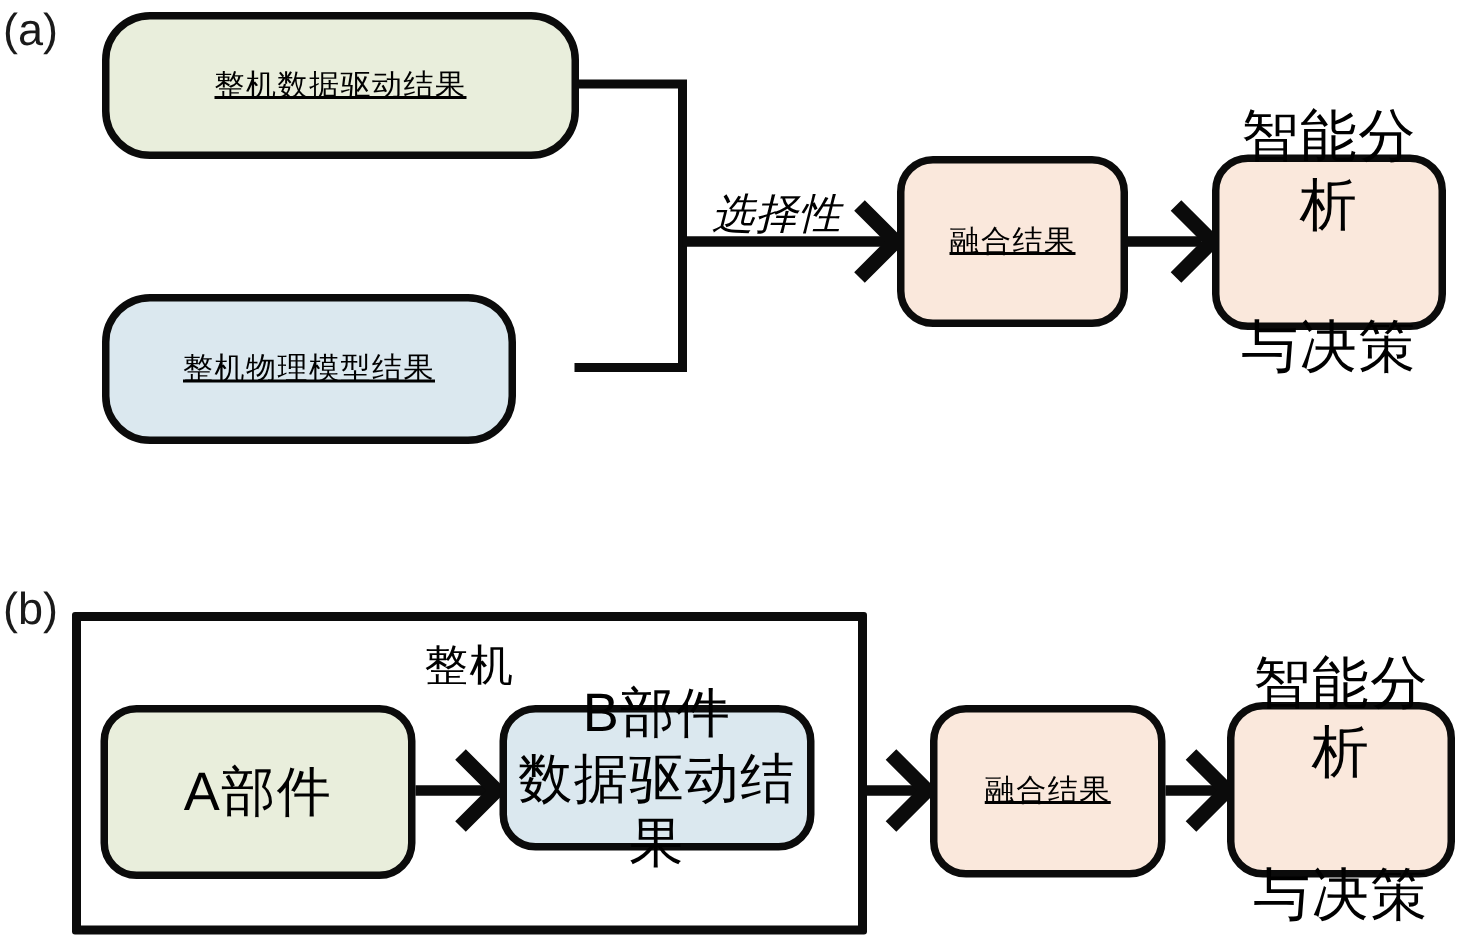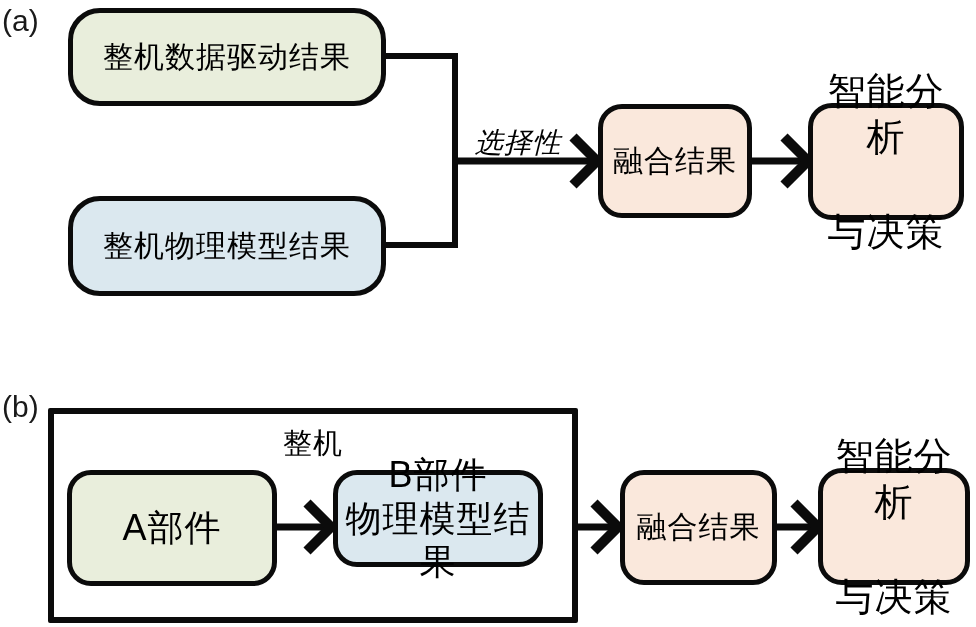--- a/index.html
+++ b/index.html
@@ -53,21 +53,21 @@
   .container-title{
     position:absolute;z-index:2;
     font-size:29px;letter-spacing:1px;
     text-align:center;
   }
   .arrow-label{
     position:absolute;z-index:2;
     font-size:28px;letter-spacing:1px;
     text-align:center;white-space:nowrap;
   }
-  .fs30{font-size:30px;}
+  .fs30{font-size:20px;text-decoration:underline;}
   .fs29{font-size:38px;gap:48px;}
   .fs27{font-size:36px;}
   .node-line{display:block;}
 </style>
 </head>
 <body>
 
 <div class="canvas">
 
   <svg class="connector-layer" width="976" height="627" viewBox="0 0 976 627">
@@ -89,21 +89,21 @@
     <path class="shaft" d="M777 527 H812"></path>
     <path class="chevron" d="M794 503 L818 527 L794 551"></path>
   </svg>
 
   <div class="panel-label" style="left:2px;top:4px;">(a)</div>
 
   <div class="node green big-radius fs30" style="left:68px;top:8px;width:318px;height:98px;">
     <span class="node-line">整机数据驱动结果</span>
   </div>
 
-  <div class="node blue big-radius fs30" style="left:68px;top:196px;width:318px;height:100px;">
+  <div class="node blue big-radius fs30" style="left:68px;top:196px;width:276px;height:100px;">
     <span class="node-line">整机物理模型结果</span>
   </div>
 
   <div class="arrow-label" style="left:473px;top:124px;width:90px;font-style:italic;">选择性</div>
 
   <div class="node pink mid-radius fs30" style="left:598px;top:104px;width:154px;height:114px;">
     <span class="node-line">融合结果</span>
   </div>
 
   <div class="node pink mid-radius fs29" style="left:808px;top:103px;width:156px;height:117px;">
@@ -116,21 +116,21 @@
   <div class="outer-box" style="left:48px;top:408px;width:530px;height:215px;"></div>
 
   <div class="container-title" style="left:263px;top:424px;width:100px;">整机</div>
 
   <div class="node green mid-radius fs27" style="left:67px;top:470px;width:210px;height:116px;">
     <span class="node-line">A部件</span>
   </div>
 
   <div class="node blue mid-radius fs27" style="left:333px;top:470px;width:210px;height:97px;">
     <span class="node-line">B部件</span>
-    <span class="node-line">物理模型结果</span>
+    <span class="node-line">数据驱动结果</span>
   </div>
 
   <div class="node pink mid-radius fs30" style="left:620px;top:470px;width:157px;height:115px;">
     <span class="node-line">融合结果</span>
   </div>
 
   <div class="node pink mid-radius fs29" style="left:818px;top:468px;width:152px;height:117px;">
     <span class="node-line">智能分析</span>
     <span class="node-line">与决策</span>
   </div>

